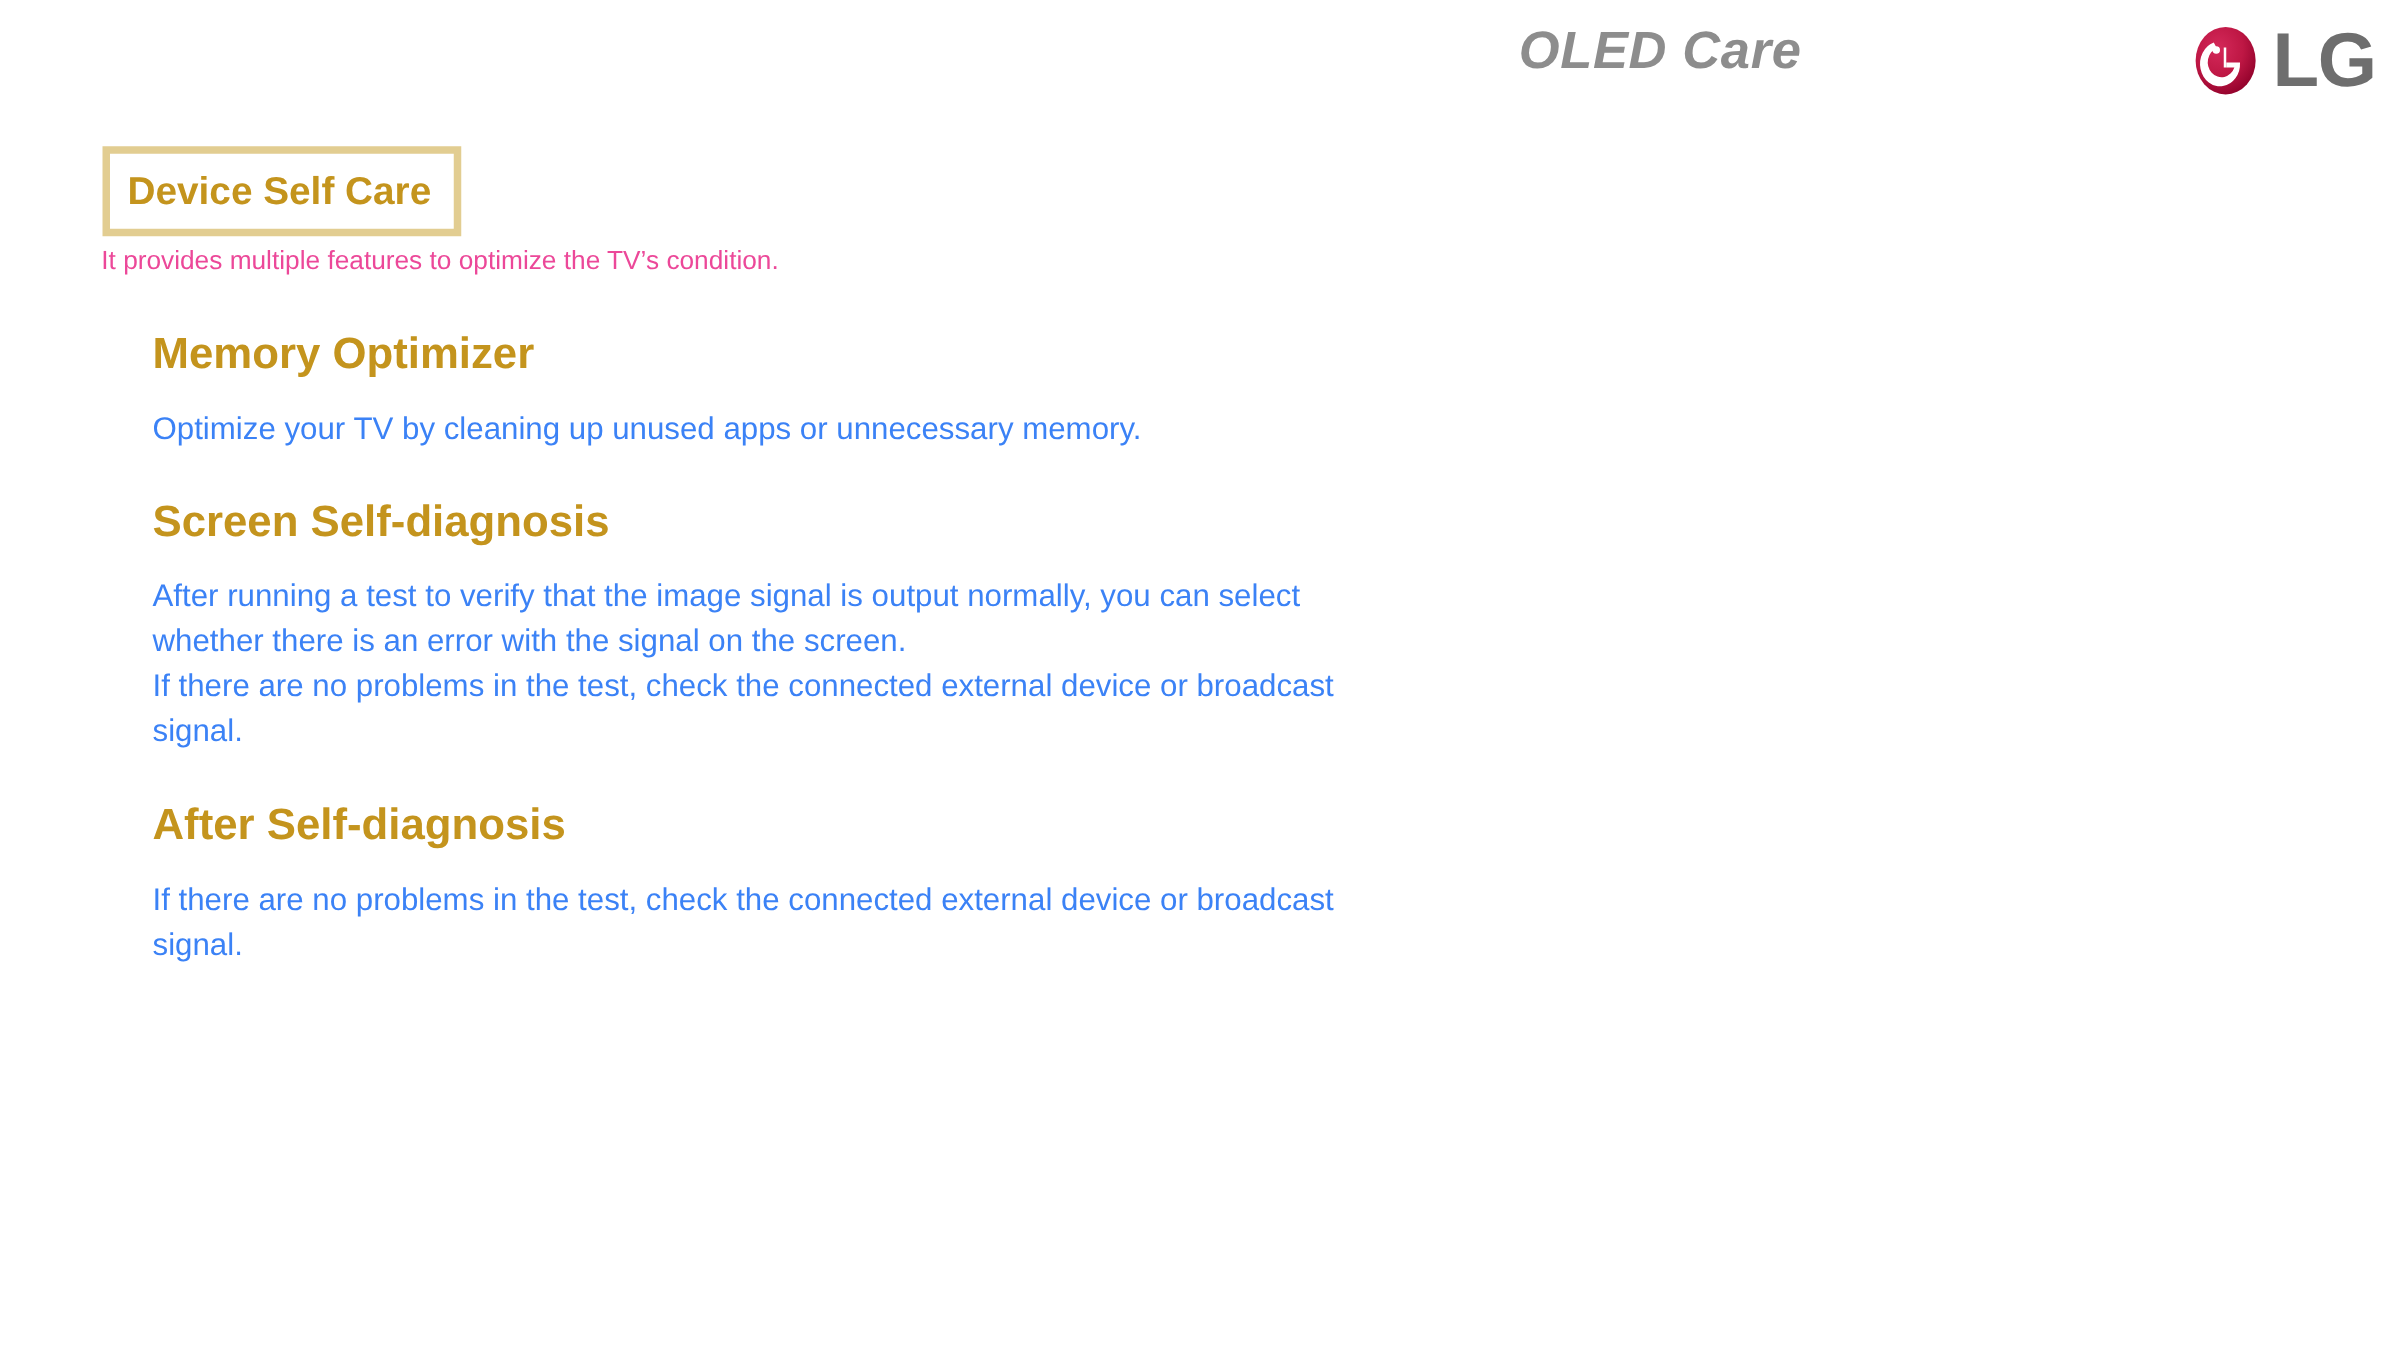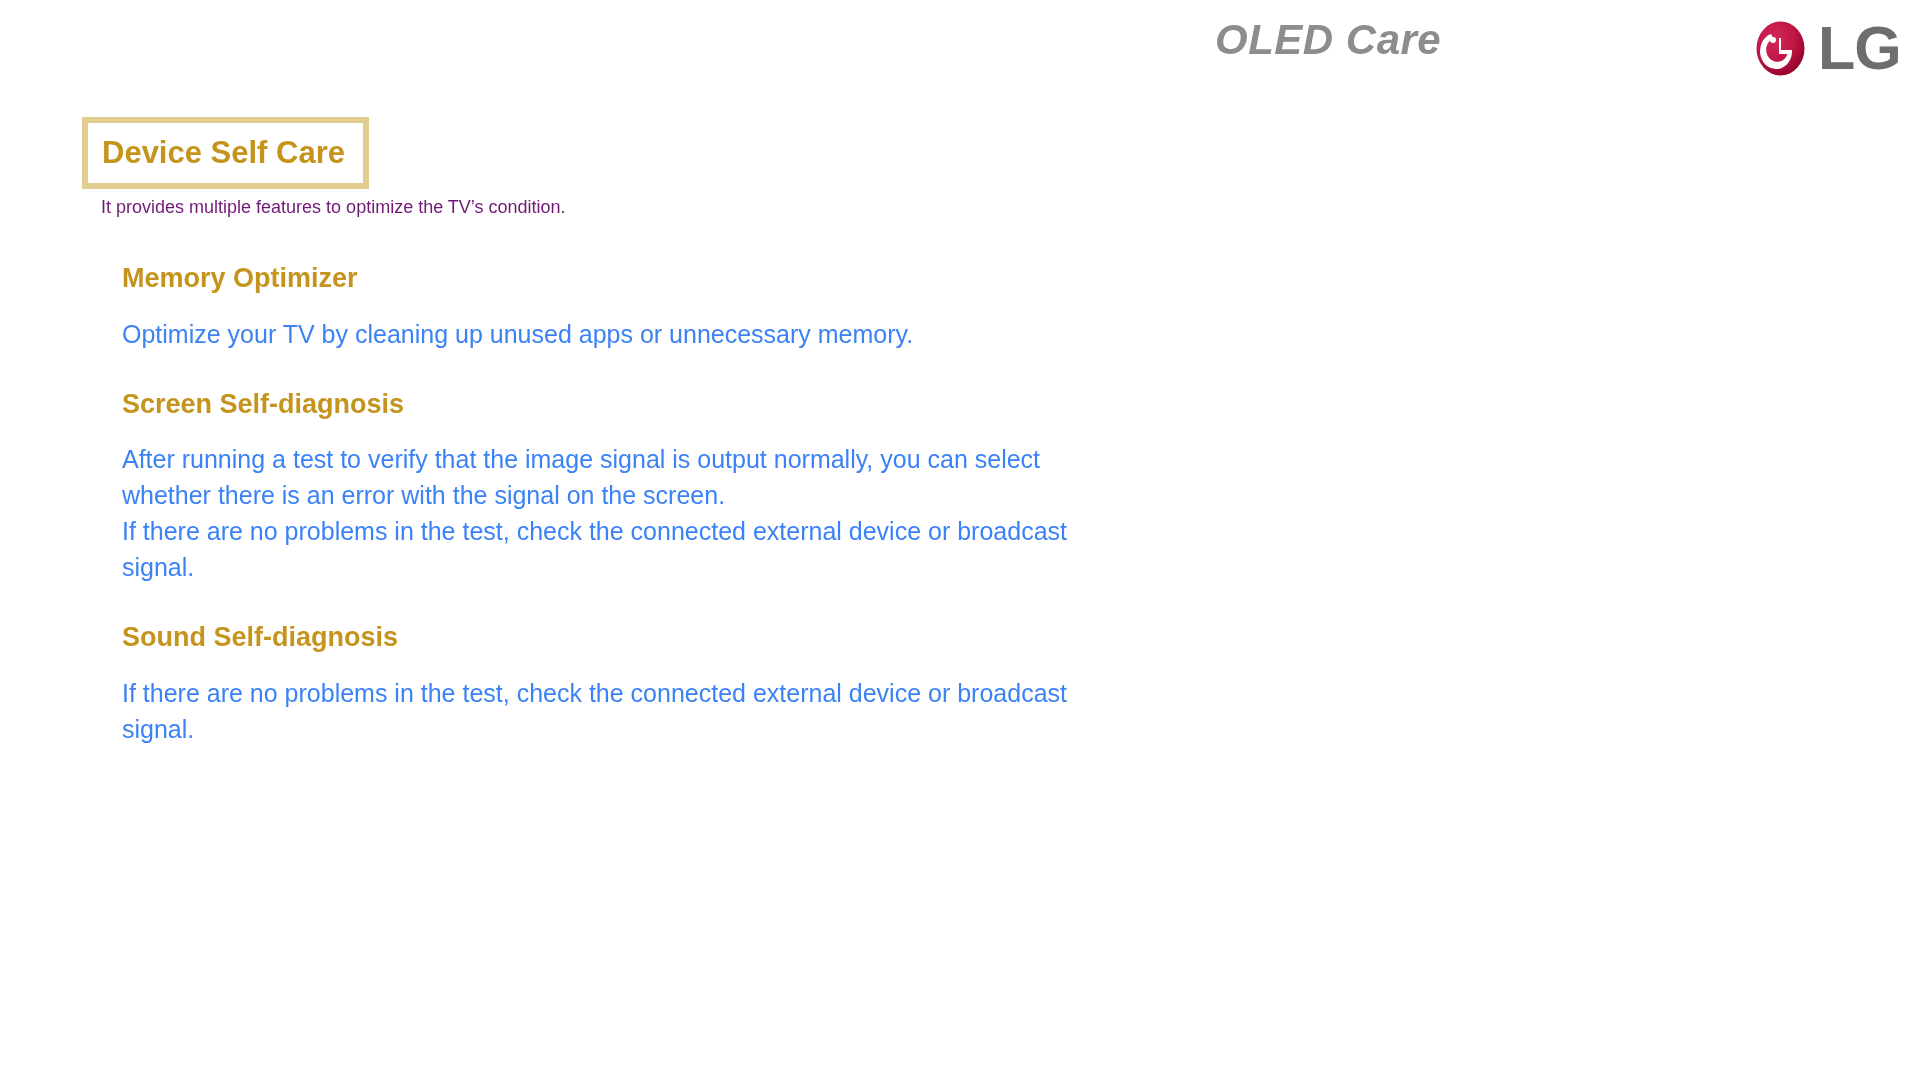--- a/index.html
+++ b/index.html
@@ -71,39 +71,39 @@
     font-weight: bold;
     color: #c4941d;
     line-height: 1;
     white-space: nowrap;
     text-align: center;
   }
 
   
   .intro-text {
     position: absolute;
-    left: 101px;
+    left: 81px;
     top: 197px;
-    font-size: 18px;
-    color: #701a75;
+    font-size: 21px;
+    color: #ec4899;
     white-space: nowrap;
   }
 
   
   .sections {
     position: absolute;
     left: 122px;
     top: 264px;
     width: 1100px;
   }
   .section {
     margin-bottom: 38px;
   }
   .section-heading {
-    font-size: 27px;
+    font-size: 35px;
     font-weight: bold;
     color: #c4941d;
     margin: 0 0 22px 0;
     line-height: 1.1;
   }
   .section-body {
     font-size: 25px;
     color: #3b82f6;
     line-height: 36px;
   }
@@ -157,19 +157,19 @@
 
   <div class="section">
     <h2 class="section-heading">Screen Self-diagnosis</h2>
     <div class="section-body">
       <span class="body-line">After running a test to verify that the image signal is output normally, you can select whether there is an error with the signal on the screen.</span>
       <span class="body-line">If there are no problems in the test, check the connected external device or broadcast signal.</span>
     </div>
   </div>
 
   <div class="section">
-    <h2 class="section-heading">Sound Self-diagnosis</h2>
+    <h2 class="section-heading">After Self-diagnosis</h2>
     <div class="section-body">
       <span class="body-line">If there are no problems in the test, check the connected external device or broadcast signal.</span>
     </div>
   </div>
 
 </div>
 
 </body></html>

